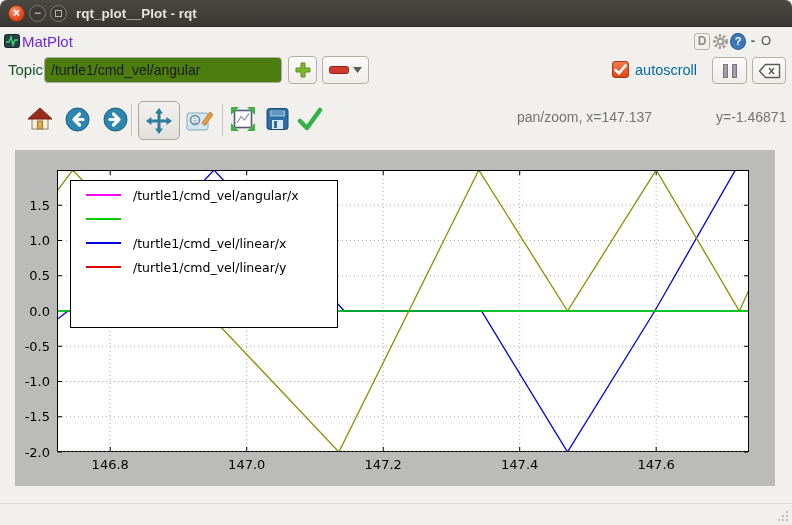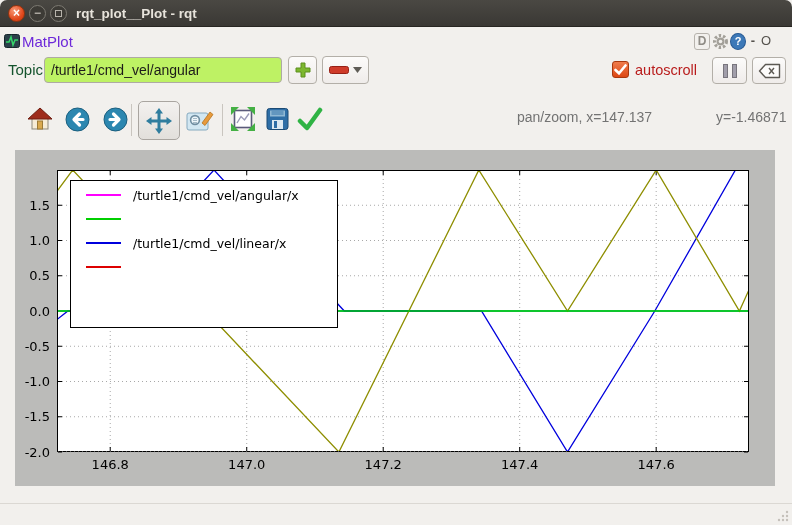--- a/index.html
+++ b/index.html
@@ -27,30 +27,30 @@
   .hdr-btn{position:absolute;top:4px;height:17px;line-height:15px;text-align:center;font-size:12px;color:#8f8c86;}
   .hdr-detach{left:694px;width:16px;border:1px solid #b6b2ac;border-radius:3px;font-weight:bold;}
   .hdr-gear{left:712px;top:4px;}
   .hdr-help{left:730px;width:16px;background:#3d79b8;border:1px solid #2a5c95;border-radius:50%;
             color:#fff;font-weight:bold;font-size:11px;}
   .hdr-collapse{left:748px;width:10px;color:#55524d;font-weight:bold;font-size:13px;}
   .hdr-float{left:760px;width:12px;color:#55524d;font-size:13px;}
   
   .topic-label{position:absolute;left:8px;top:56px;height:28px;line-height:28px;font-size:15px;color:#14532d;}
   .topic-input{position:absolute;left:44px;top:57px;width:238px;height:26px;border:1px solid #aeaaa4;
-               border-radius:4px;background:#bef264;padding:0 6px;font-size:14px;color:#1c1b19;
+               border-radius:4px;background:#4d7c0f;padding:0 6px;font-size:14px;color:#1c1b19;
                font-family:"Liberation Sans",sans-serif;outline:none;}
   .btn{position:absolute;background:linear-gradient(#fcfbfa,#efecea);border:1px solid #b3afa8;
        border-radius:4px;display:flex;align-items:center;justify-content:center;cursor:default;}
   .btn-add{left:288px;top:56px;width:29px;height:28px;}
   .btn-remove{left:322px;top:56px;width:47px;height:28px;gap:4px;}
   .checkbox{position:absolute;left:612px;top:61px;width:17px;height:17px;border-radius:3px;
             background:linear-gradient(#ef7c4c,#dd4814);border:1px solid #a8380e;
             display:flex;align-items:center;justify-content:center;}
-  .autoscroll-label{position:absolute;left:635px;top:56px;height:28px;line-height:28px;font-size:14.5px;color:#b91c1c;}
+  .autoscroll-label{position:absolute;left:635px;top:56px;height:28px;line-height:28px;font-size:14.5px;color:#0369a1;}
   .btn-pause{left:712px;top:57px;width:35px;height:27px;gap:4px;}
   .pause-bar{display:inline-block;width:5px;height:14px;background:#a19eaa;border:1px solid #78757d;}
   .btn-clear{left:752px;top:57px;width:34px;height:27px;}
   
   .tool{position:absolute;display:flex;align-items:center;justify-content:center;cursor:default;}
   .sep{position:absolute;width:1px;height:32px;top:104px;background:#c9c5bf;}
   .tool-active-box{position:absolute;left:138px;top:101px;width:42px;height:39px;
                    background:linear-gradient(#f3f1ef,#e2dfdb);border:1px solid #a9a5a0;border-radius:5px;}
   .status-text{position:absolute;top:109px;font-size:14px;color:#737373;}
   
@@ -294,20 +294,21 @@
         </div>
         <div class="legend-row">
           <span class="legend-sample" style="background: rgb(0, 207, 0);"></span>
         </div>
         <div class="legend-row">
           <span class="legend-sample" style="background: rgb(0, 0, 221);"></span>
           <span class="legend-label">/turtle1/cmd_vel/linear/x</span>
         </div>
         <div class="legend-row">
           <span class="legend-sample" style="background: rgb(221, 0, 0);"></span>
+          <span class="legend-label">/turtle1/cmd_vel/linear/y</span>
         </div>
       </div>
   </div>
 
   <div class="statusline"></div>
   <span class="grip">
     <svg width="13" height="13" fill="#c4c0ba">
         <circle cx="11" cy="3" r="1.2"></circle>
         <circle cx="7" cy="7" r="1.2"></circle>
       <circle cx="11" cy="7" r="1.2"></circle>

